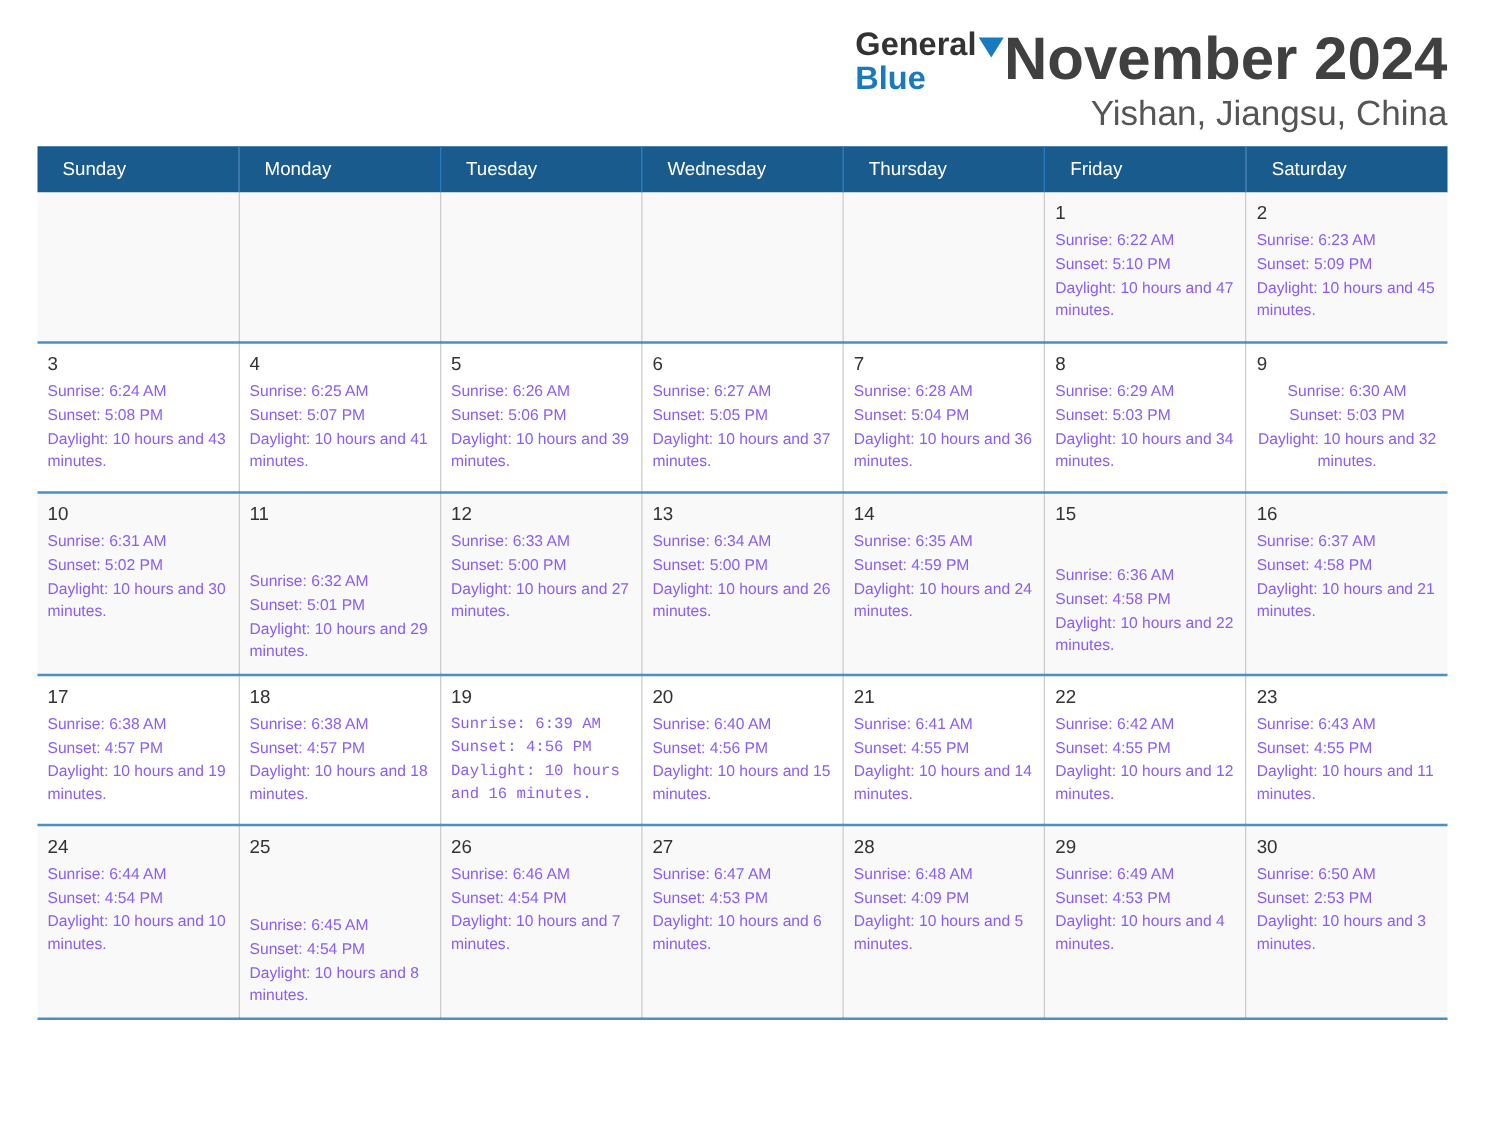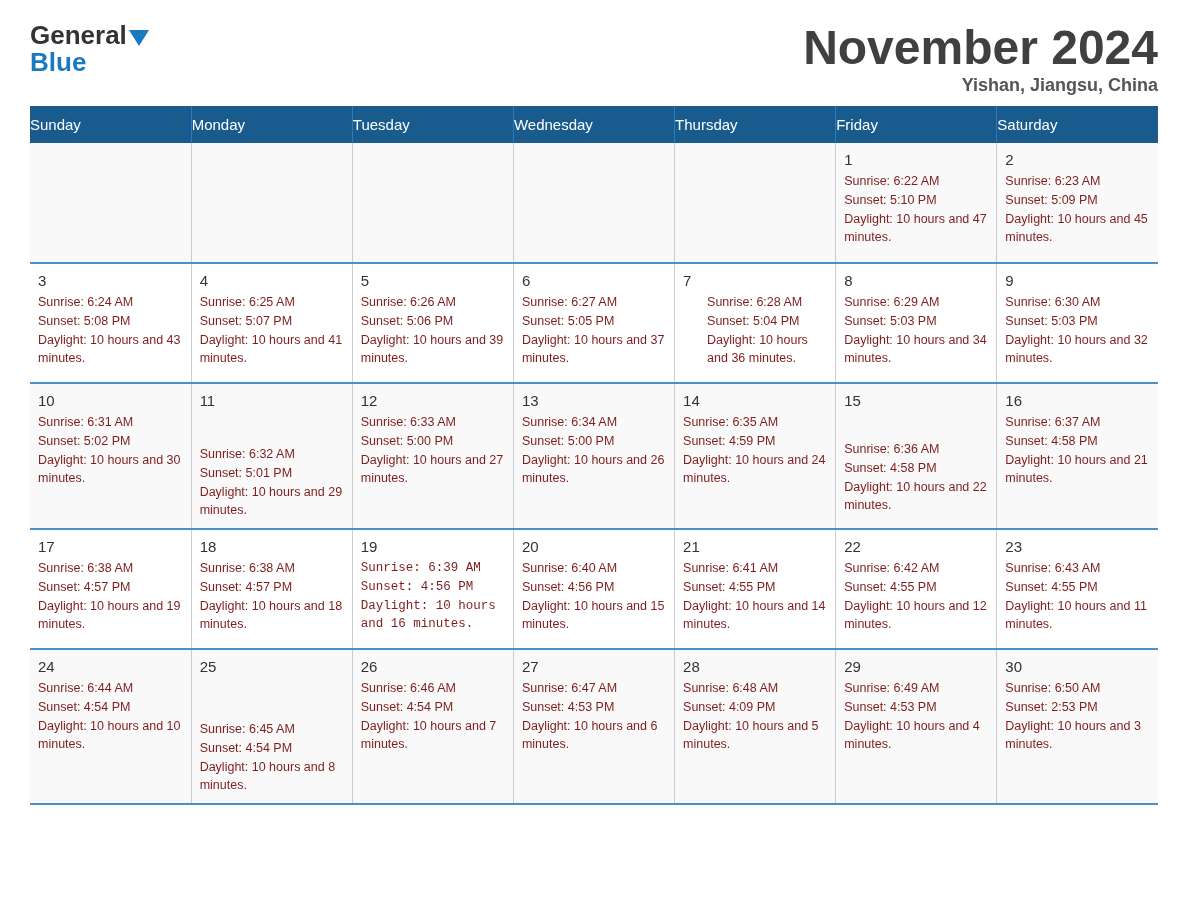--- a/index.html
+++ b/index.html
@@ -5,21 +5,21 @@
     * { box-sizing: border-box; margin: 0; padding: 0; }
     body {
       font-family: Arial, sans-serif;
       background: #fff;
       padding: 20px 30px;
       width: 1188px;
       min-height: 918px;
     }
     .header {
       display: flex;
-      justify-content: space-between;
+      justify-content: flex-end;
       align-items: flex-start;
       margin-bottom: 10px;
     }
     .logo {
       display: flex;
       flex-direction: column;
       align-items: flex-start;
     }
     .logo-text {
       display: flex;
@@ -46,35 +46,35 @@
     }
     .title-block {
       text-align: right;
     }
     .title-block h1 {
       font-size: 48px;
       font-weight: bold;
       color: #404040;
     }
     .title-block h2 {
-      font-size: 18px;
-      font-weight: bold;
+      font-size: 28px;
+      font-weight: normal;
       color: #555;
     }
     table {
       width: 100%;
       border-collapse: collapse;
       margin-top: 10px;
     }
     thead tr {
       background-color: #1a5b8e;
     }
     thead th {
       color: #fff;
-      padding: 10px 0;
+      padding: 10px 20px;
       text-align: left;
       font-size: 15px;
       font-weight: normal;
       border-right: 1px solid #2a7abf;
     }
     thead th:last-child { border-right: none; }
     tbody tr {
       border-bottom: 2px solid #4a90c4;
     }
     tbody td {
@@ -90,21 +90,21 @@
     tbody td:last-child { border-right: none; }
     .day-number {
       font-size: 15px;
       font-weight: normal;
       color: #333;
       display: block;
       margin-bottom: 4px;
     }
     .day-info {
       font-size: 12.5px;
-      color: #7f1d1d;
+      color: #8b5cf6;
       line-height: 1.5;
     }
     tbody tr:nth-child(odd) { background: #f9f9f9; }
     tbody tr:nth-child(even) { background: #fff; }
   </style>
 </head>
 <body>
 
 <div class="header">
   <div class="logo">
@@ -172,33 +172,33 @@
 Daylight: 10 hours and 39 minutes.</div>
         </td>
         <td>
           <span class="day-number">6</span>
           <div class="day-info" style="white-space: pre-line;">Sunrise: 6:27 AM
 Sunset: 5:05 PM
 Daylight: 10 hours and 37 minutes.</div>
         </td>
         <td>
           <span class="day-number">7</span>
-          <div class="day-info" style="white-space: pre-line; margin-left: 24px;">Sunrise: 6:28 AM
+          <div class="day-info" style="white-space: pre-line;">Sunrise: 6:28 AM
 Sunset: 5:04 PM
 Daylight: 10 hours and 36 minutes.</div>
         </td>
         <td>
           <span class="day-number">8</span>
           <div class="day-info" style="white-space: pre-line;">Sunrise: 6:29 AM
 Sunset: 5:03 PM
 Daylight: 10 hours and 34 minutes.</div>
         </td>
         <td>
           <span class="day-number">9</span>
-          <div class="day-info" style="white-space: pre-line;">Sunrise: 6:30 AM
+          <div class="day-info" style="white-space: pre-line; text-align: center;">Sunrise: 6:30 AM
 Sunset: 5:03 PM
 Daylight: 10 hours and 32 minutes.</div>
         </td>
       </tr>
       <tr>
         <td>
           <span class="day-number">10</span>
           <div class="day-info" style="white-space: pre-line;">Sunrise: 6:31 AM
 Sunset: 5:02 PM
 Daylight: 10 hours and 30 minutes.</div>

